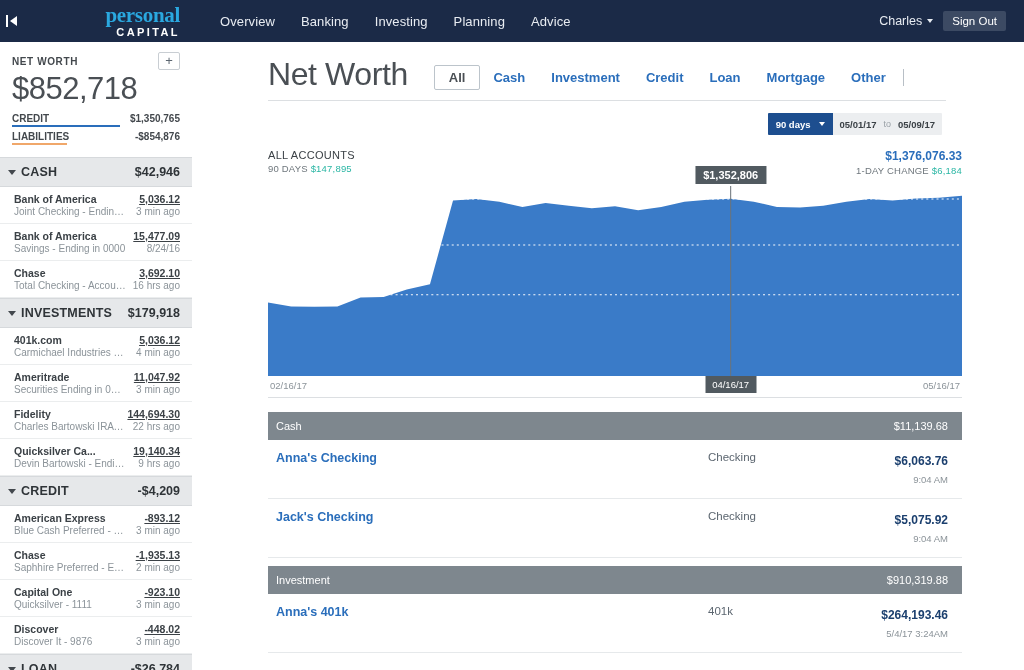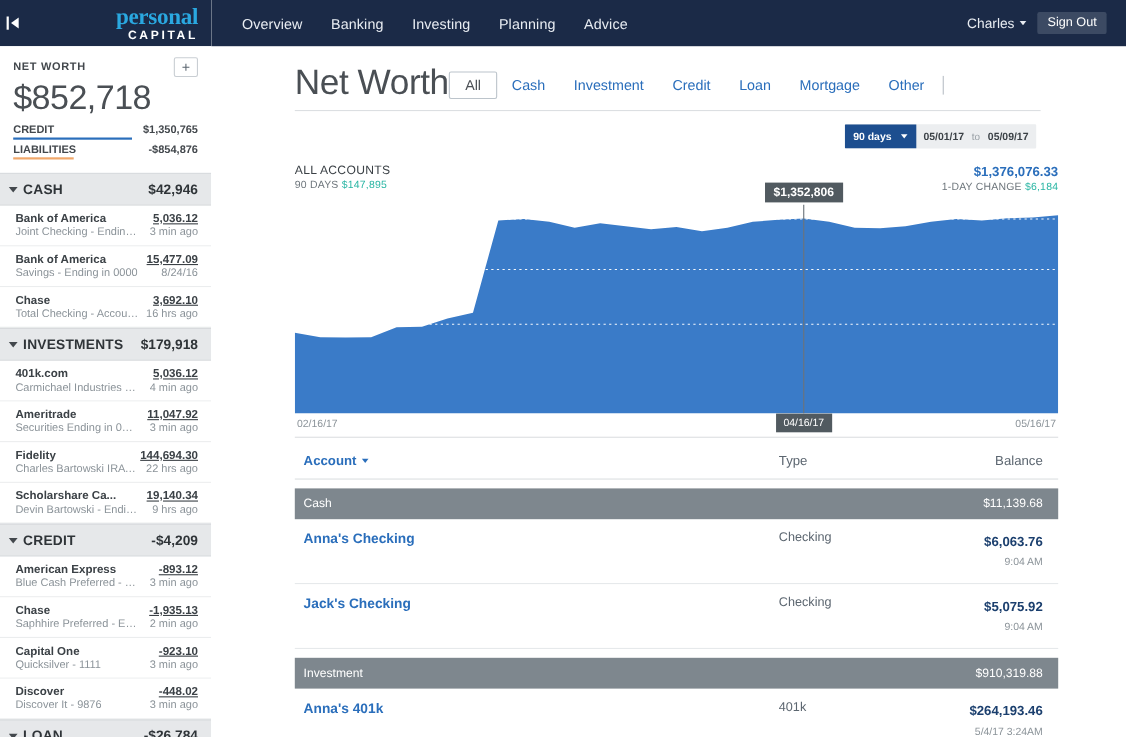--- a/index.html
+++ b/index.html
@@ -135,21 +135,21 @@
     margin: 0 0 0 0;
   }
   #page-head-inner {
     margin-left: 66px; display: flex; align-items: flex-end; width: 678px;
     border-bottom: 1px solid #dcdfe2; padding-bottom: 10px;
   }
   #page-title {
     font-size: 32px; font-weight: 300; color: #4a4f54; letter-spacing: -0.4px;
     line-height: 1;
   }
-  #tabs { display: flex; align-items: center; gap: 0; }
+  #tabs { display: flex; align-items: center; margin-left: 26px; gap: 0; font-weight: bold; }
   .tab {
     font-size: 13px; color: #2a6ebb; padding: 5px 13px; cursor: pointer;
   }
   .tab.active {
     border: 1px solid #bcc4cb; border-radius: 2px; color: #4a4f54;
     padding: 4px 14px; background: #fff;
   }
   .tab-divider {
     width: 1px; height: 17px; background: #b8bfc6; margin-left: 4px;
   }
@@ -344,21 +344,21 @@
             <span class="name">Fidelity</span>
             <span class="bal">144,694.30</span>
           </div>
           <div class="r2">
             <span class="sub">Charles Bartowski IRA - 12...</span>
             <span class="when">22 hrs ago</span>
           </div>
         </div>
         <div class="sb-acct">
           <div class="r1">
-            <span class="name">Scholarshare Ca...</span>
+            <span class="name">Quicksilver Ca...</span>
             <span class="bal">19,140.34</span>
           </div>
           <div class="r2">
             <span class="sub">Devin Bartowski - Ending i...</span>
             <span class="when">9 hrs ago</span>
           </div>
         </div>
         <div class="sb-group-head">
           <div class="left">
             <span class="caret-down"></span>
@@ -495,28 +495,20 @@
       </div>
 
       <div id="xaxis">
         <span class="x-lab" id="x-start">02/16/17</span>
         <span id="x-cursor" style="left: 66.6667%;">04/16/17</span>
         <span class="x-lab" id="x-end">05/16/17</span>
       </div>
     </div>
 
     <div id="acct-table">
-      <div id="table-head">
-        <div id="th-account">
-          <span>Account</span>
-          <span class="caret"></span>
-        </div>
-        <div class="th-type">Type</div>
-        <div class="th-bal">Balance</div>
-      </div>
       <div id="table-body">
           <div class="grp-row">
             <span class="nm">Cash</span>
             <span class="amt">$11,139.68</span>
           </div>
           <div class="acct-row">
             <span class="nm">Anna's Checking</span>
             <span class="ty">Checking</span>
             <span class="balwrap"><span class="bal">$6,063.76</span><br><span class="tm">9:04 AM</span></span>
           </div>

